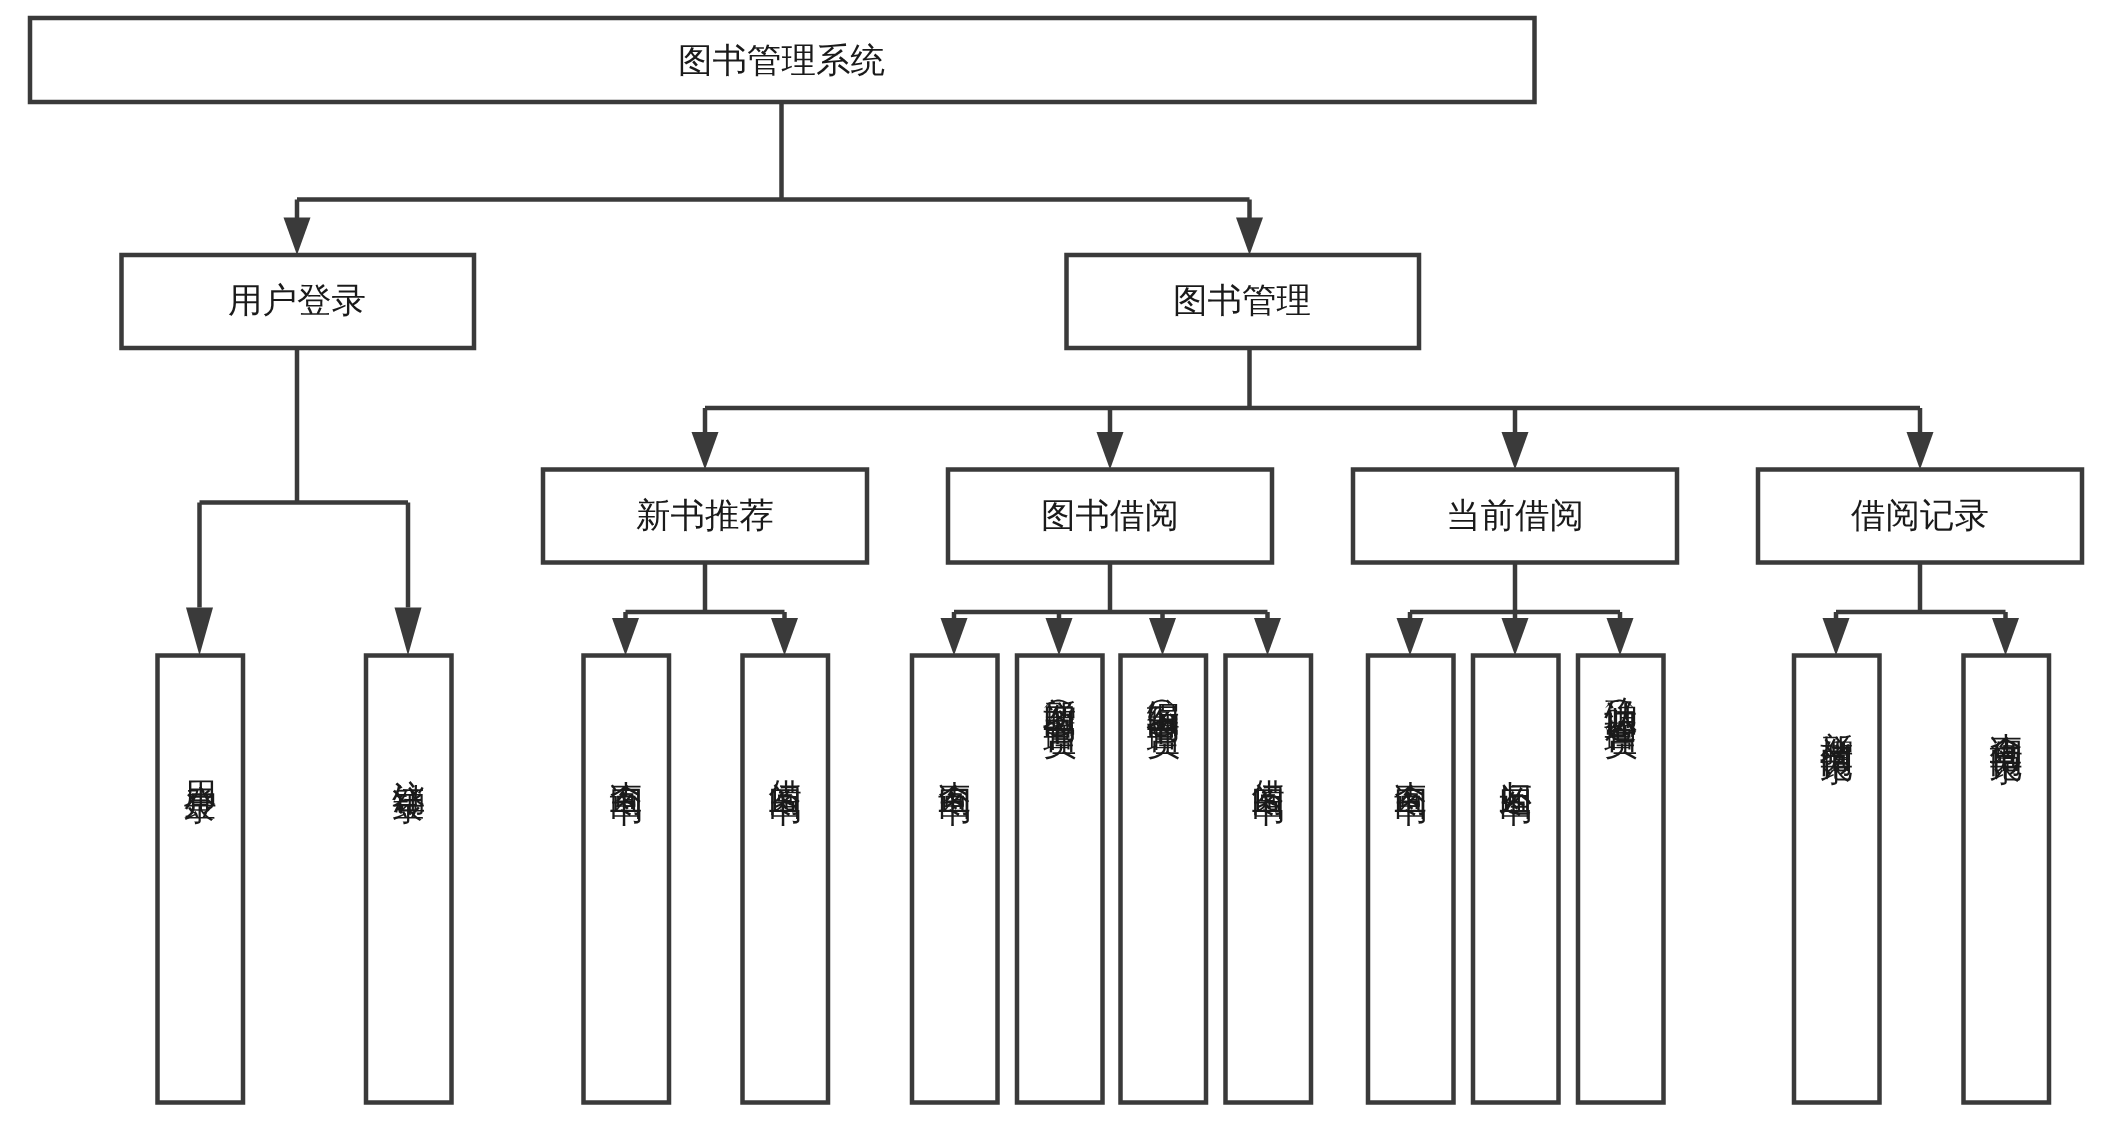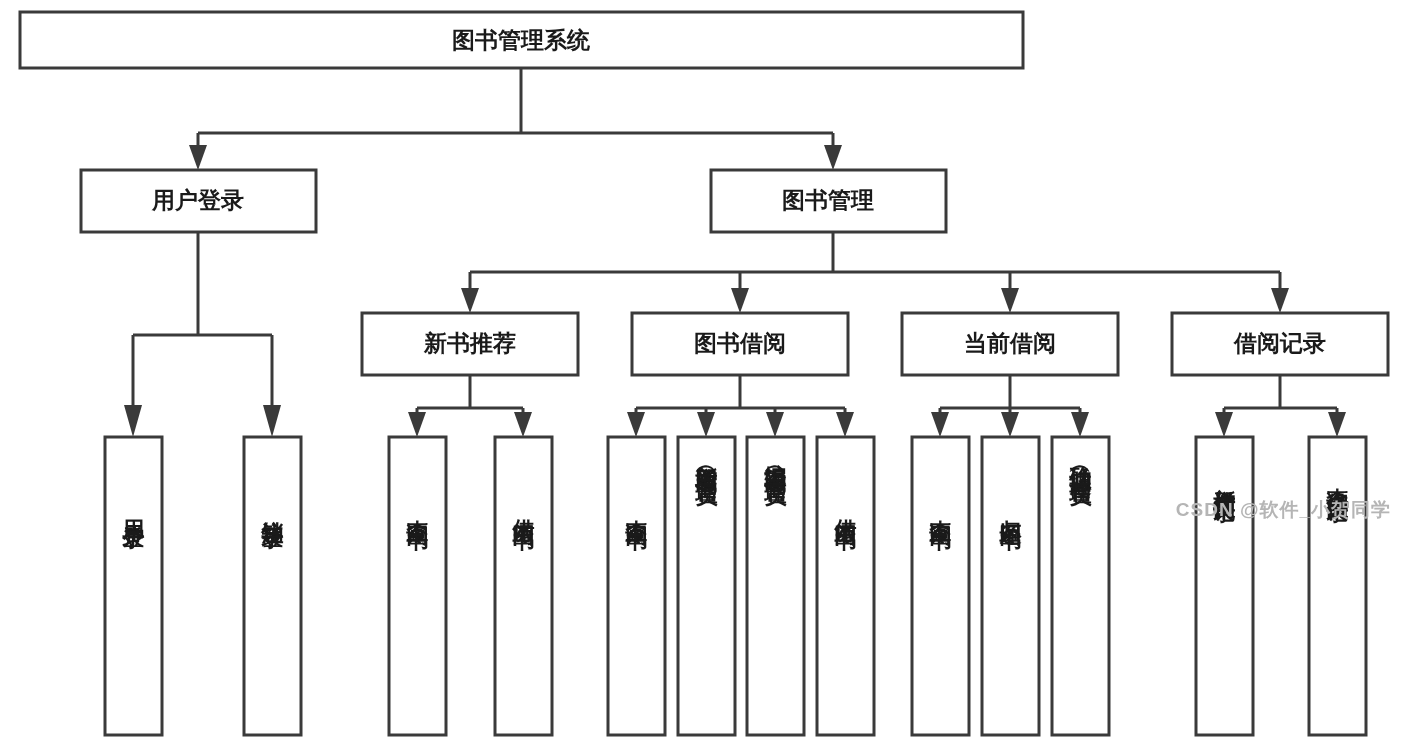--- a/index.html
+++ b/index.html
@@ -11,21 +11,20 @@
   body {
     width: 1405px;
     height: 747px;
     font-family: "Liberation Sans", "DejaVu Sans", sans-serif;
     overflow: hidden;
   }
   #diagram-root {
     position: relative;
     width: 1405px;
     height: 529px;
-    font-weight: bold;
   }
   svg.flowchart {
     display: block;
     width: 1405px;
     height: 747px;
   }
   .node-box {
     fill: #ffffff;
     stroke: #3a3a3a;
     stroke-width: 3;
@@ -239,15 +238,14 @@
     <span class="leaf-label">确认归还（管理员）</span>
   </div>
 
   <div class="leaf-label-wrap" style="left:1196px; top:470px; width:57px; height:265px;">
     <span class="leaf-label">新增借阅记录</span>
   </div>
   <div class="leaf-label-wrap" style="left:1309px; top:470px; width:57px; height:265px;">
     <span class="leaf-label">查询借阅记录</span>
   </div>
 
-  <div class="watermark">CSDN @软件_小贺同学</div>
 
 </div>
 
 </body></html>

